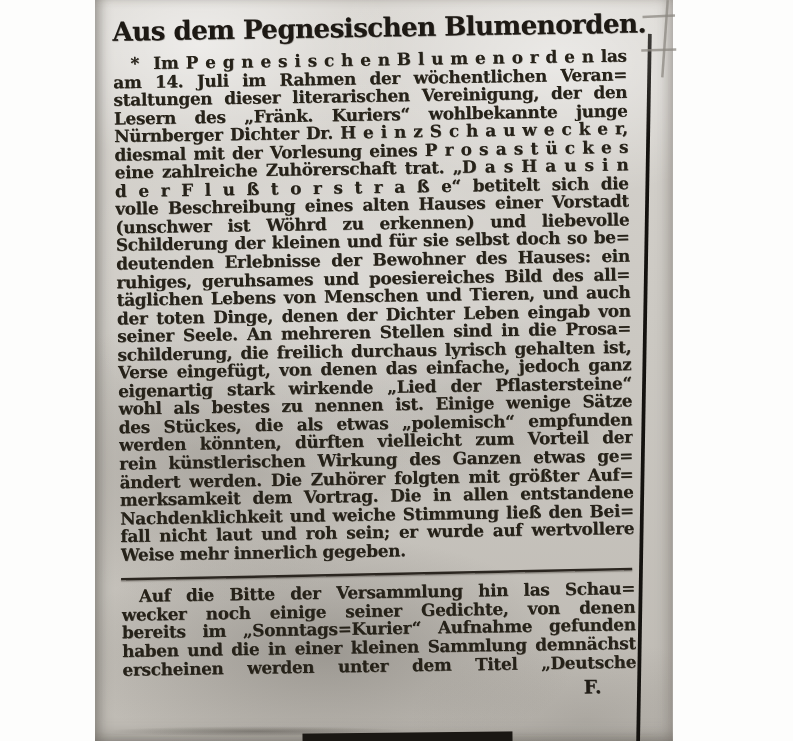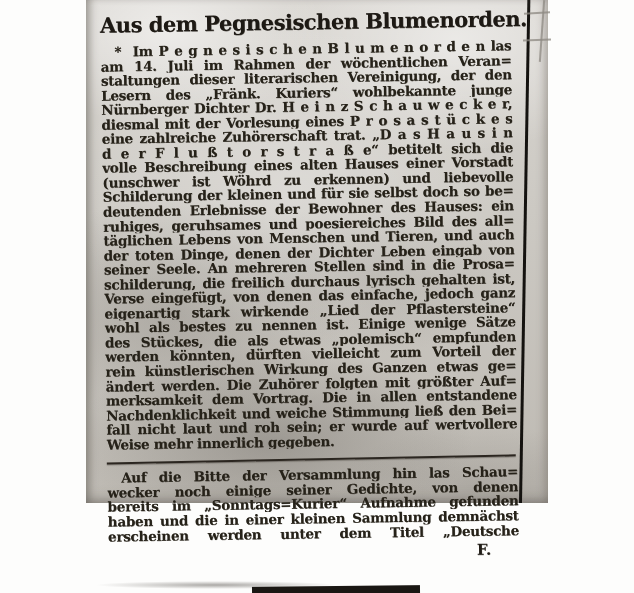--- a/index.html
+++ b/index.html
@@ -5,22 +5,22 @@
   html, body { margin: 0; padding: 0; }
   body {
     width: 634px; height: 593px;
     background: #fdfdfc;
     overflow: hidden;
     position: relative;
     font-family: "DejaVu Serif", serif;
   }
   .paper {
     position: absolute;
-    left: 86px; top: 0;
-    width: 462px; height: 503px;
+    left: 76px; top: 0;
+    width: 462px; height: 593px;
     background-color: #c9c6c0;
     background-image:
       radial-gradient(ellipse 220px 140px at 18% 6%,  rgba(255,255,255,0.55), transparent 70%),
       radial-gradient(ellipse 260px 160px at 80% 8%,  rgba(255,255,255,0.5),  transparent 70%),
       radial-gradient(ellipse 300px 220px at 45% 38%, rgba(255,255,255,0.28), transparent 75%),
       radial-gradient(ellipse 240px 160px at 20% 62%, rgba(108,103,96,0.30),  transparent 72%),
       radial-gradient(ellipse 200px 110px at 62% 55%, rgba(120,115,108,0.22), transparent 70%),
       radial-gradient(ellipse 280px 130px at 40% 88%, rgba(96,92,86,0.38),    transparent 72%),
       radial-gradient(ellipse 200px 90px  at 85% 97%, rgba(130,126,120,0.30), transparent 70%),
       linear-gradient(176deg, #dad7d2 0%, #ccc9c3 45%, #bdb9b2 100%);

